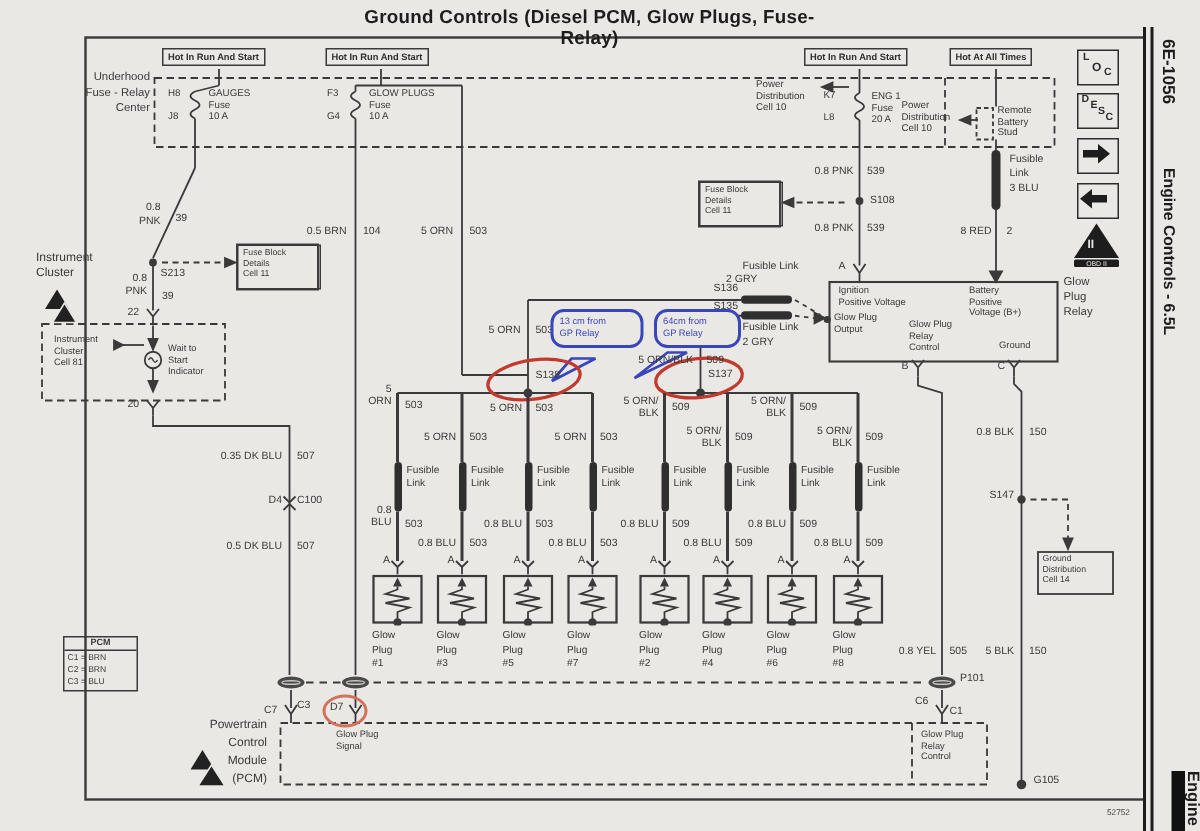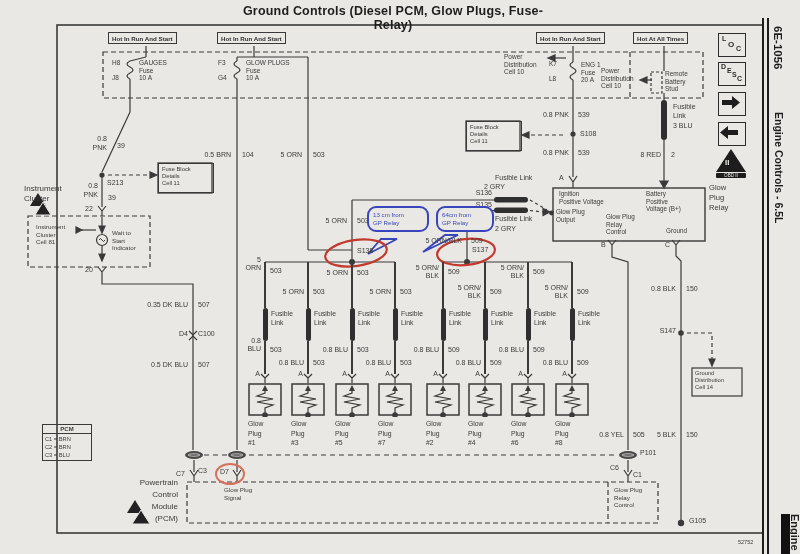--- a/index.html
+++ b/index.html
@@ -186,20 +186,23 @@
     </g>
   </svg>
 
   <div class="title">Ground Controls (Diesel PCM, Glow Plugs, Fuse-Relay)</div>
 
   <div class="tag" style="left:108px;top:32px">Hot In Run And Start</div>
   <div class="tag" style="left:217px;top:32px">Hot In Run And Start</div>
   <div class="tag" style="left:536px;top:32px">Hot In Run And Start</div>
   <div class="tag" style="left:633px;top:32px">Hot At All Times</div>
 
+  <div class="lbl r" style="left:20px;top:46px;width:80px;font-size:7.6px;line-height:10.5px">Underhood
+Fuse - Relay
+Center</div>
 
   <div class="lbl" style="left:112px;top:59px">H8</div>
   <div class="lbl" style="left:112px;top:74px">J8</div>
   <div class="lbl" style="left:139px;top:59px">GAUGES
 Fuse
 10 A</div>
   <div class="lbl" style="left:218px;top:59px">F3</div>
   <div class="lbl" style="left:218px;top:74px">G4</div>
   <div class="lbl" style="left:246px;top:59px">GLOW PLUGS
 Fuse
@@ -257,21 +260,21 @@
 Relay
 Control</div>
   <div class="lbl" style="left:666px;top:227px;font-size:6.3px">Ground</div>
   <div class="lbl" style="left:709px;top:183px;font-size:7.6px;line-height:10px">Glow
 Plug
 Relay</div>
   <div class="lbl w" style="left:559px;top:174px">A</div>
   <div class="lbl w" style="left:601px;top:241px">B</div>
   <div class="lbl w" style="left:665px;top:241px">C</div>
 
-  <div class="lbl" style="left:24px;top:184px;font-size:8px;line-height:10px">Instrument
+  <div class="lbl" style="left:24px;top:167px;font-size:8px;line-height:10px">Instrument
 Cluster</div>
   <div class="lbl w" style="left:107px;top:179px">S213</div>
   <div class="box" style="left:158px;top:163px;width:48px;height:24px">Fuse Block
 Details
 Cell 11</div>
   <div class="box" style="left:466px;top:121px;width:48px;height:24px">Fuse Block
 Details
 Cell 11</div>
   <div class="lbl r w" style="left:67px;top:134px;width:40px;line-height:9px">0.8
 PNK</div>

